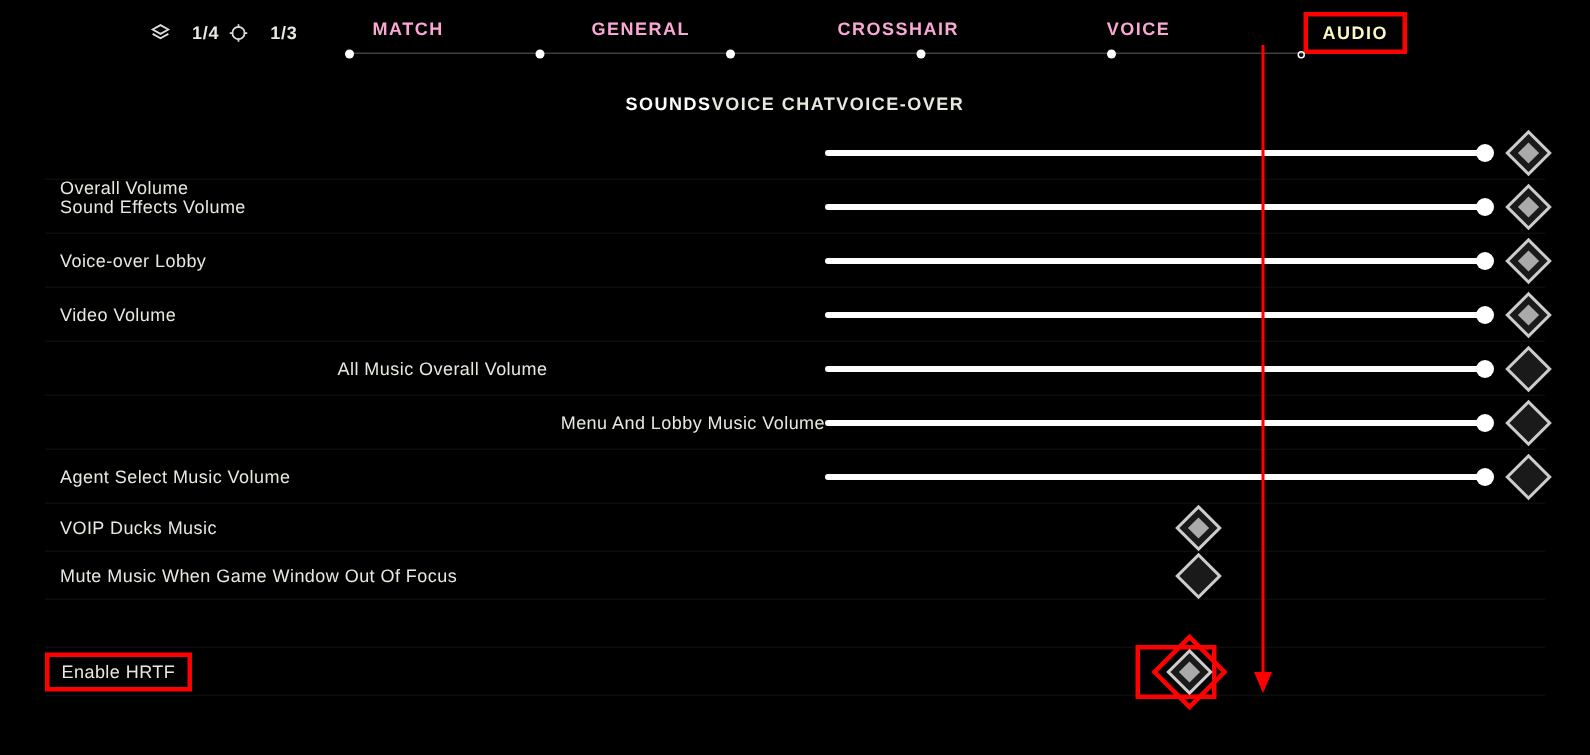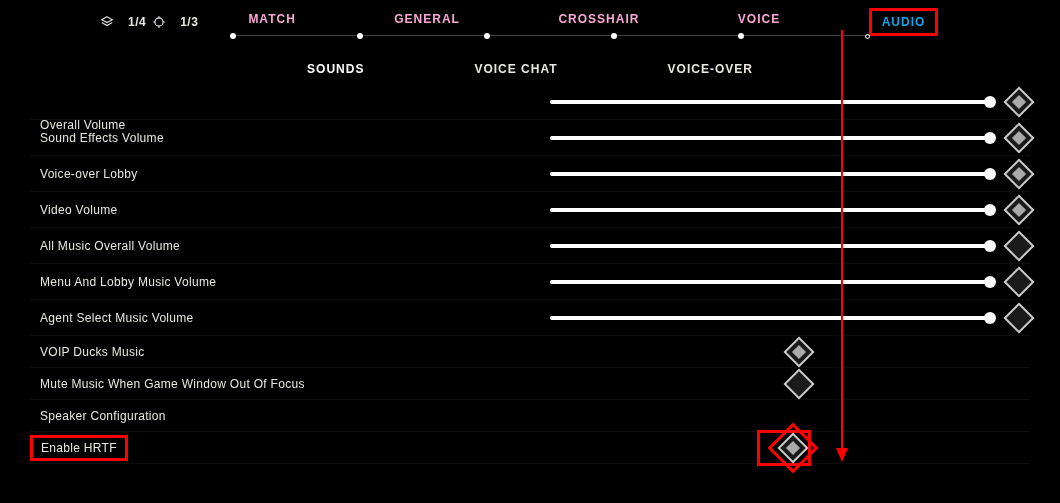--- a/index.html
+++ b/index.html
@@ -31,33 +31,33 @@
   .nav-tabs {
     flex: 1;
     display: flex;
     justify-content: space-between;
     max-width: 700px;
   }
   .nav-tab {
     color: #f9a8d4; font-weight: bold; letter-spacing: 1px;
     padding: 4px 10px; position: relative; cursor: pointer;
   }
-  .nav-tab.active { color: #0ea5e9; }
+  .nav-tab.active { color: #fef9c3; }
   .dot-line {
     position: absolute; left: 230px; right: 190px; top: 32px;
     height: 8px; display:flex; align-items:center; justify-content:space-between;
   }
   .dot-line::before {
     content:''; position:absolute; left:0; right:0; top:3px; height:1px;
     background: rgba(255,255,255,.25);
   }
   .dot { width:6px; height:6px; border-radius:50%; background:#fff; position:relative; z-index:1; }
   .dot.open { background:transparent; border:1px solid #fff; width:5px; height:5px; }
   .sub-nav {
-    display:flex; justify-content:center; gap:110px;
+    display:flex; justify-content:center; 
     margin-top:18px; height:30px; align-items:center;
   }
   .sub-tab { font-weight:bold; letter-spacing:1px; cursor:pointer; color:#e8e8e0; }
   .sub-tab.active { color:#fff; }
   .settings {
     padding: 0 30px;
   }
   .row {
     display:flex; align-items:center;
     border-bottom:1px solid rgba(255,255,255,.05);
@@ -173,31 +173,31 @@
       <div class="label" style="display: inline-block;">Video Volume</div>
       <div class="control">
         <div class="slider-track">
           <div class="slider-fill" style="width: 100%;"></div>
           <div class="slider-dot" style="left: 100%;"></div>
         </div>
         <div class="diamond filled"></div>
       </div>
     </div>
     <div class="row">
-      <div class="label" style="display: inline-block;">All Music Overall Volume</div>
+      <div class="label" style="display: inline-block; text-align: center;">All Music Overall Volume</div>
       <div class="control">
         <div class="slider-track">
           <div class="slider-fill" style="width: 100%;"></div>
           <div class="slider-dot" style="left: 100%;"></div>
         </div>
         <div class="diamond"></div>
       </div>
     </div>
     <div class="row">
-      <div class="label" style="display: inline-block;">Menu And Lobby Music Volume</div>
+      <div class="label" style="display: inline-block; text-align: right;">Menu And Lobby Music Volume</div>
       <div class="control">
         <div class="slider-track">
           <div class="slider-fill" style="width: 100%;"></div>
           <div class="slider-dot" style="left: 100%;"></div>
         </div>
         <div class="diamond"></div>
       </div>
     </div>
     <div class="row">
       <div class="label" style="display: inline-block;">Agent Select Music Volume</div>
@@ -219,21 +219,20 @@
     </div>
     <div class="row thin">
       <div class="label" style="display: inline-block;">Mute Music When Game Window Out Of Focus</div>
       <div class="control">
         <div class="toggle-wrap">
           <div class="diamond"></div>
         </div>
       </div>
     </div>
     <div class="row thin">
-      <div class="label" style="display: inline-block;">Speaker Configuration</div>
     </div>
     <div class="row thin">
       <div class="label highlight-red" style="display: inline-block; padding: 3px 8px; flex: 0 0 auto; margin-right: 410px;">Enable HRTF</div>
       <div class="control">
         <div class="toggle-wrap">
           <div style="border: 3px solid rgb(255, 0, 0); padding: 4px; display: flex;">
             <div class="diamond filled" style="transform: rotate(45deg); outline: rgb(255, 0, 0) solid 3px; outline-offset: 4px; border: 2px solid rgb(204, 204, 204);"></div>
           </div>
         </div>
       </div>

